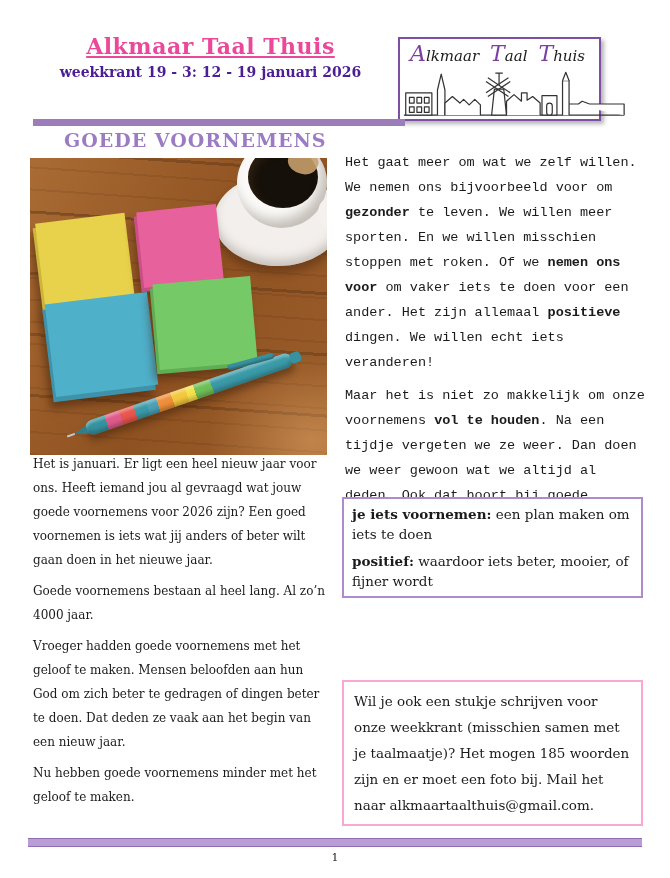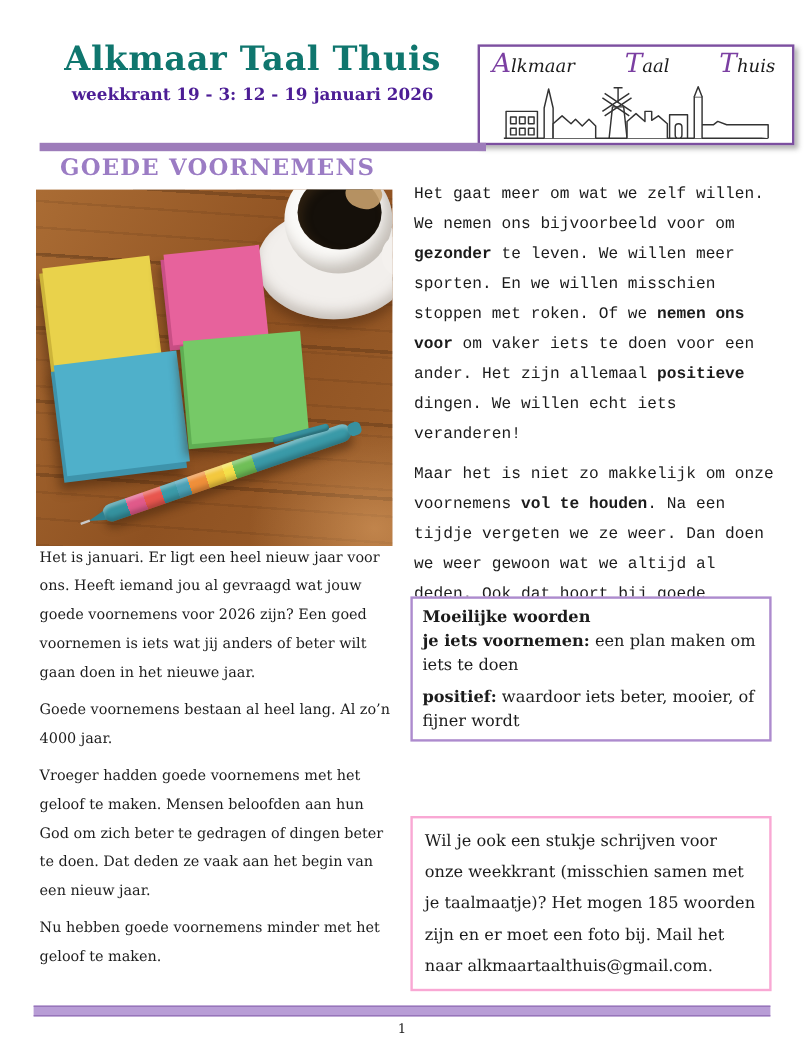--- a/index.html
+++ b/index.html
@@ -1,33 +1,33 @@
 <!DOCTYPE html>
 <html><head>
 <meta charset="utf-8">
 <style>
   html,body{margin:0;padding:0;background:#fff;}
   body{width:670px;height:878px;font-family:"DejaVu Serif",serif;color:#1b1b1b;}
   .page{position:relative;width:670px;height:878px;background:#ffffff;overflow:hidden;}
 
   
   .masthead{position:absolute;left:33px;top:34px;width:355px;text-align:center;}
-  .title{font-size:28px;font-weight:bold;color:#0f766e;letter-spacing:.5px;line-height:1.1;margin:0;}
+  .title{font-size:22px;font-weight:bold;color:#ec4899;letter-spacing:.5px;line-height:1.1;margin:0;text-decoration:underline;}
   .subtitle{font-size:14px;font-weight:bold;color:#4c1d95;margin-top:6px;}
   .header-divider{position:absolute;left:33px;top:119px;width:372px;height:7px;background:#9d7cba;}
 
-  .logo-box{position:absolute;left:398px;top:37px;width:264px;height:84px;background:#fff;
+  .logo-box{position:absolute;left:398px;top:37px;width:203px;height:84px;background:#fff;
     border:2px solid #7c4fa0;box-shadow:3px 3px 4px rgba(90,90,90,.45);box-sizing:border-box;}
   .logo-script{display:flex;justify-content:space-between;align-items:baseline;padding:2px 14px 0 10px;
     font-style:italic;font-size:15px;color:#1a1a1a;}
   .logo-initial{font-size:22px;color:#7b3fa2;}
   .logo-sky{display:block;margin:-4px auto 0 auto;}
 
   
-  .section-heading{position:absolute;left:50px;top:129px;margin:0;font-size:19px;font-weight:bold;
+  .section-heading{position:absolute;left:64px;top:129px;margin:0;font-size:19px;font-weight:bold;
     color:#9b7cc4;letter-spacing:1px;}
 
   
   .photo{position:absolute;left:30px;top:158px;width:297px;height:297px;overflow:hidden;
     background:
       radial-gradient(ellipse 150px 120px at 95% 95%, rgba(255,195,130,.38), transparent 70%),
       repeating-linear-gradient(4deg, rgba(50,25,8,.10) 0 2px, transparent 2px 22px),
       repeating-linear-gradient(4deg, transparent 0 58px, rgba(35,18,6,.22) 58px 61px),
       linear-gradient(120deg,#aa6c34,#8e5121 55%,#9c5f2b);}
   .note{position:absolute;}
@@ -155,21 +155,20 @@
       <p>Vroeger hadden goede voornemens met het geloof te maken. Mensen beloofden aan hun God om zich beter te gedragen of dingen beter te doen. Dat deden ze vaak aan het begin van een nieuw jaar.</p>
       <p>Nu hebben goede voornemens minder met het geloof te maken.</p>
     </div>
   <div class="right-col">
       <p><span>Het gaat meer om wat we zelf willen.  We nemen ons bijvoorbeeld voor om </span><b>gezonder</b><span> te leven. We willen meer sporten. En we willen misschien stoppen met roken. Of we </span><b>nemen ons voor</b><span> om vaker iets te doen voor een ander. Het zijn allemaal </span><b>positieve</b><span> dingen. We willen echt iets veranderen!</span></p>
       <p><span>Maar het is niet zo makkelijk om onze voornemens </span><b>vol te houden</b><span>. Na een tijdje vergeten we ze weer. Dan doen we weer gewoon wat we altijd al deden. Ook dat hoort bij goede voornemens. Dat is niet erg!</span></p>
       <p><span>Volgend jaar is er weer een nieuwe kans!</span></p>
     </div>
 
   <aside class="vocab-box">
-    <p class="vocab-title">Moeilijke woorden</p>
     <div class="vocab-entries">
         <p class="vocab-entry"><b>je iets voornemen:</b> een plan maken om iets te doen</p>
         <p class="vocab-entry"><b>positief:</b> waardoor iets beter, mooier, of fijner wordt</p>
       </div>
   </aside>
 
   <aside class="callout-box">
     <p>Wil je ook een stukje schrijven voor onze weekkrant (misschien samen met je taalmaatje)? Het mogen 185 woorden zijn en er moet een foto bij. Mail het naar alkmaartaalthuis@gmail.com.</p>
   </aside>
 

